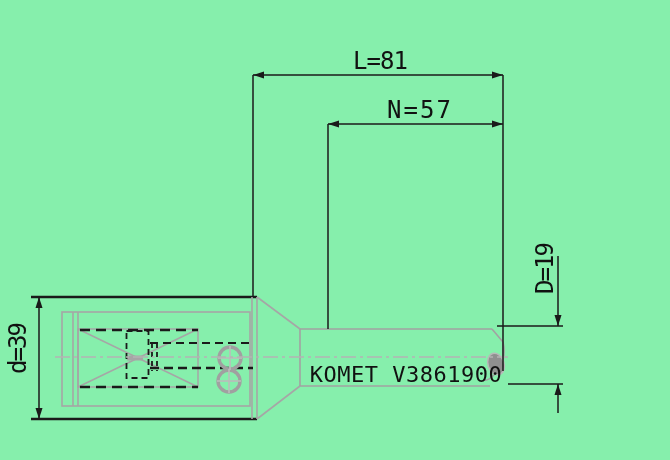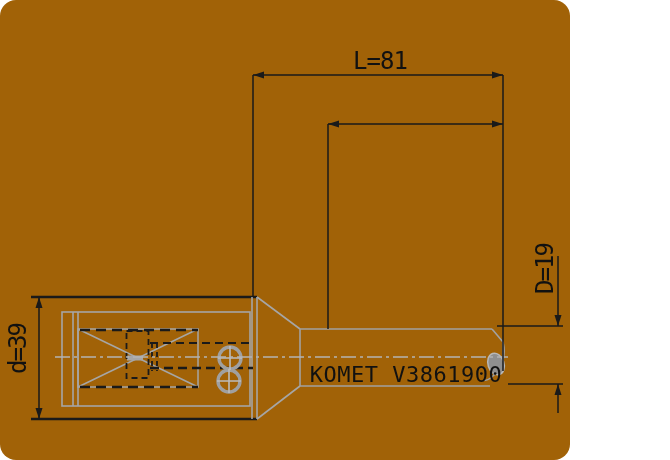--- a/index.html
+++ b/index.html
@@ -1,22 +1,21 @@
 <!DOCTYPE html>
 <html><head>
 <meta charset="utf-8">
 <style>
   html,body{margin:0;padding:0;background:#fff;}
   #canvas{
     position:relative;
-    width:570px;height:460px;
-    background:#a16207;
+    width:670px;height:460px;
+    background:#86efac;
     font-family:"DejaVu Sans Mono","Liberation Mono",monospace;
     overflow:hidden;
-    border-radius:16px;
   }
   #drawing-svg{position:absolute;left:0;top:0;}
   .dim-label{
     position:absolute;
     color:#111;
     font-size:24px;
     line-height:1;
     white-space:nowrap;
     transform:translate(-50%,-50%);
   }
@@ -125,20 +124,21 @@
       <path d="M508,384 H563"></path>
       <path d="M558,256 V326"></path>
       <path d="M558,384 V413"></path>
       <polygon points="558,326 554.5,315 561.5,315" fill="#1a1a1a" stroke="none"></polygon>
       <polygon points="558,384 554.5,395 561.5,395" fill="#1a1a1a" stroke="none"></polygon>
     </g>
   </svg>
 
   <div id="label-L" class="dim-label">L=81</div>
 
+  <div id="label-N" class="dim-label">N=57</div>
 
   <div id="label-D" class="dim-label rot">D=19</div>
 
   <div id="label-d" class="dim-label rot">d=39</div>
 
   <div id="label-brand">KOMET V3861900</div>
 
 </div>
 
 </body></html>

